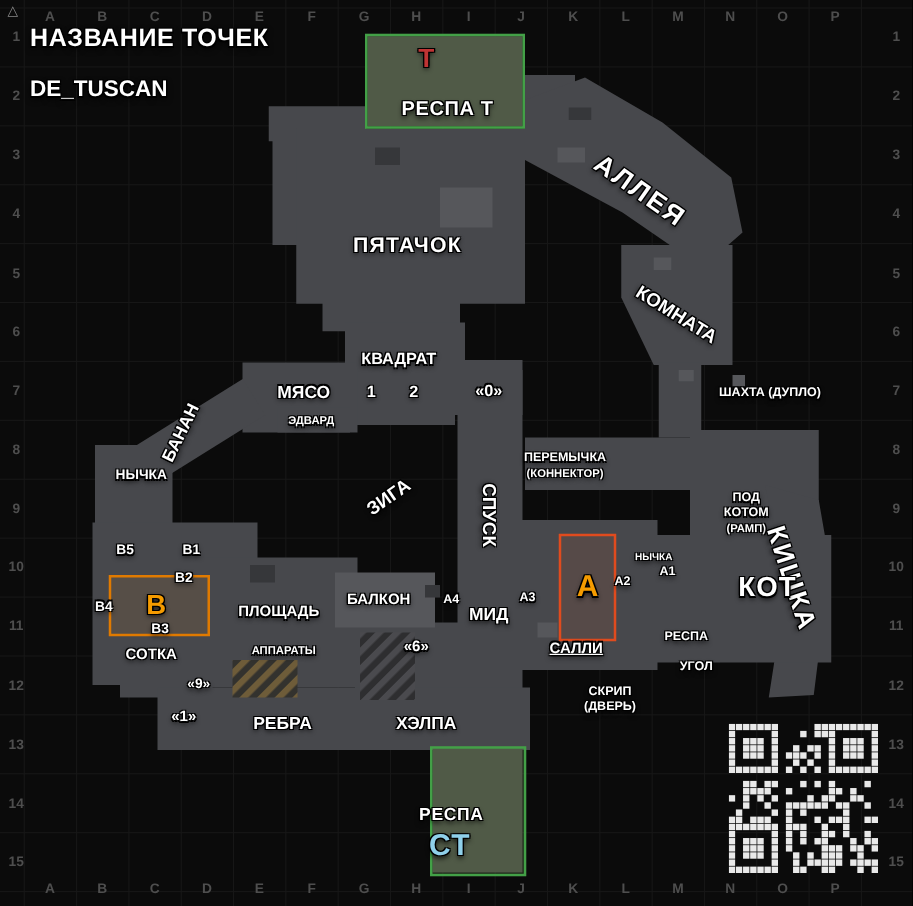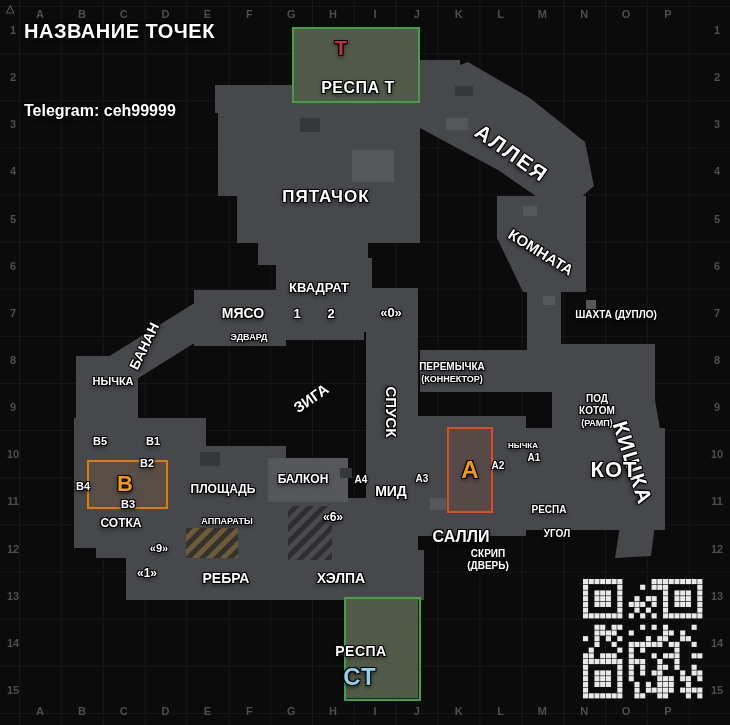--- a/index.html
+++ b/index.html
@@ -116,21 +116,21 @@
     <rect x="288" y="506" width="44" height="54" fill="url(#hatchGray)"></rect>
   </svg>
 
   <div class="zone" id="t-zone" style="border-color: rgb(67, 160, 71);"></div>
   <div class="zone" id="ct-zone" style="border-color: rgb(67, 160, 71);"></div>
   <div class="zone" id="a-zone" style="border-color: rgb(224, 75, 30);"></div>
   <div class="zone" id="b-zone" style="border-color: rgb(224, 122, 0);"></div>
 
   <span class="tri">△</span>
   <div class="hdr hdr-title">НАЗВАНИЕ ТОЧЕК</div>
-  <div class="hdr hdr-contact">Telegram: ceh99999</div>
+  <div class="hdr hdr-map">DE_TUSCAN</div>
 
   <div class="map-label" id="t-letter" style="color: rgb(191, 52, 52);">Т</div>
   <div class="map-label" id="t-label">РЕСПА Т</div>
   <div class="map-label" id="ct-word">РЕСПА</div>
   <div class="map-label" id="ct-letter" style="color: rgb(143, 208, 234);">СТ</div>
   <div class="map-label" id="a-letter" style="color: rgb(245, 155, 0);">A</div>
   <div class="map-label" id="b-letter" style="color: rgb(245, 155, 0);">B</div>
 
   <svg class="qr" id="qr" width="120" height="120">
       <rect x="0.00" y="0.00" width="5.11" height="5.11" fill="#e9e9e9"></rect>
@@ -444,21 +444,21 @@
     <div class="callout" style="left: 391px; top: 491px; font-size: 14px; transform: translate(-50%, -50%) rotate(0deg); color: rgb(255, 255, 255);">МИД</div>
     <div class="callout" style="left: 422px; top: 479px; font-size: 10px; transform: translate(-50%, -50%) rotate(0deg); color: rgb(255, 255, 255);">А3</div>
     <div class="callout" style="left: 498px; top: 466px; font-size: 10px; transform: translate(-50%, -50%) rotate(0deg); color: rgb(255, 255, 255);">А2</div>
     <div class="callout" style="left: 523px; top: 446px; font-size: 8px; transform: translate(-50%, -50%) rotate(0deg); color: rgb(255, 255, 255);">НЫЧКА</div>
     <div class="callout" style="left: 534px; top: 458px; font-size: 10px; transform: translate(-50%, -50%) rotate(0deg); color: rgb(255, 255, 255);">А1</div>
     <div class="callout" style="left: 593px; top: 470px; font-size: 22px; letter-spacing: 1px; transform: translate(-50%, -50%) rotate(0deg); color: rgb(255, 255, 255); margin-left: 21px;">КОТ</div>
     <div class="callout" style="left: 121px; top: 523px; font-size: 12px; transform: translate(-50%, -50%) rotate(0deg); color: rgb(255, 255, 255);">СОТКА</div>
     <div class="callout" style="left: 227px; top: 521px; font-size: 9px; transform: translate(-50%, -50%) rotate(0deg); color: rgb(255, 255, 255);">АППАРАТЫ</div>
     <div class="callout" style="left: 333px; top: 517px; font-size: 12px; transform: translate(-50%, -50%) rotate(0deg); color: rgb(255, 255, 255);">«6»</div>
     <div class="callout" style="left: 549px; top: 510px; font-size: 10px; transform: translate(-50%, -50%) rotate(0deg); color: rgb(255, 255, 255);">РЕСПА</div>
-    <div class="callout" style="left: 461px; top: 537px; font-size: 16px; transform: translate(-50%, -50%) rotate(0deg); color: rgb(255, 255, 255);">САЛЛИ</div>
+    <div class="callout" style="left: 461px; top: 518px; font-size: 12px; transform: translate(-50%, -50%) rotate(0deg); color: rgb(255, 255, 255); text-decoration: underline;">САЛЛИ</div>
     <div class="callout" style="left: 557px; top: 534px; font-size: 10px; transform: translate(-50%, -50%) rotate(0deg); color: rgb(255, 255, 255);">УГОЛ</div>
     <div class="callout" style="left: 159px; top: 548px; font-size: 11px; transform: translate(-50%, -50%) rotate(0deg); color: rgb(255, 255, 255);">«9»</div>
     <div class="callout" style="left: 488px; top: 554px; font-size: 10px; transform: translate(-50%, -50%) rotate(0deg); color: rgb(255, 255, 255);">СКРИП</div>
     <div class="callout" style="left: 488px; top: 566px; font-size: 10px; transform: translate(-50%, -50%) rotate(0deg); color: rgb(255, 255, 255);">(ДВЕРЬ)</div>
     <div class="callout" style="left: 147px; top: 573px; font-size: 12px; transform: translate(-50%, -50%) rotate(0deg); color: rgb(255, 255, 255);">«1»</div>
     <div class="callout" style="left: 226px; top: 578px; font-size: 14px; transform: translate(-50%, -50%) rotate(0deg); color: rgb(255, 255, 255);">РЕБРА</div>
     <div class="callout" style="left: 341px; top: 578px; font-size: 14px; transform: translate(-50%, -50%) rotate(0deg); color: rgb(255, 255, 255);">ХЭЛПА</div>
   </div>
 
 </body></html>

